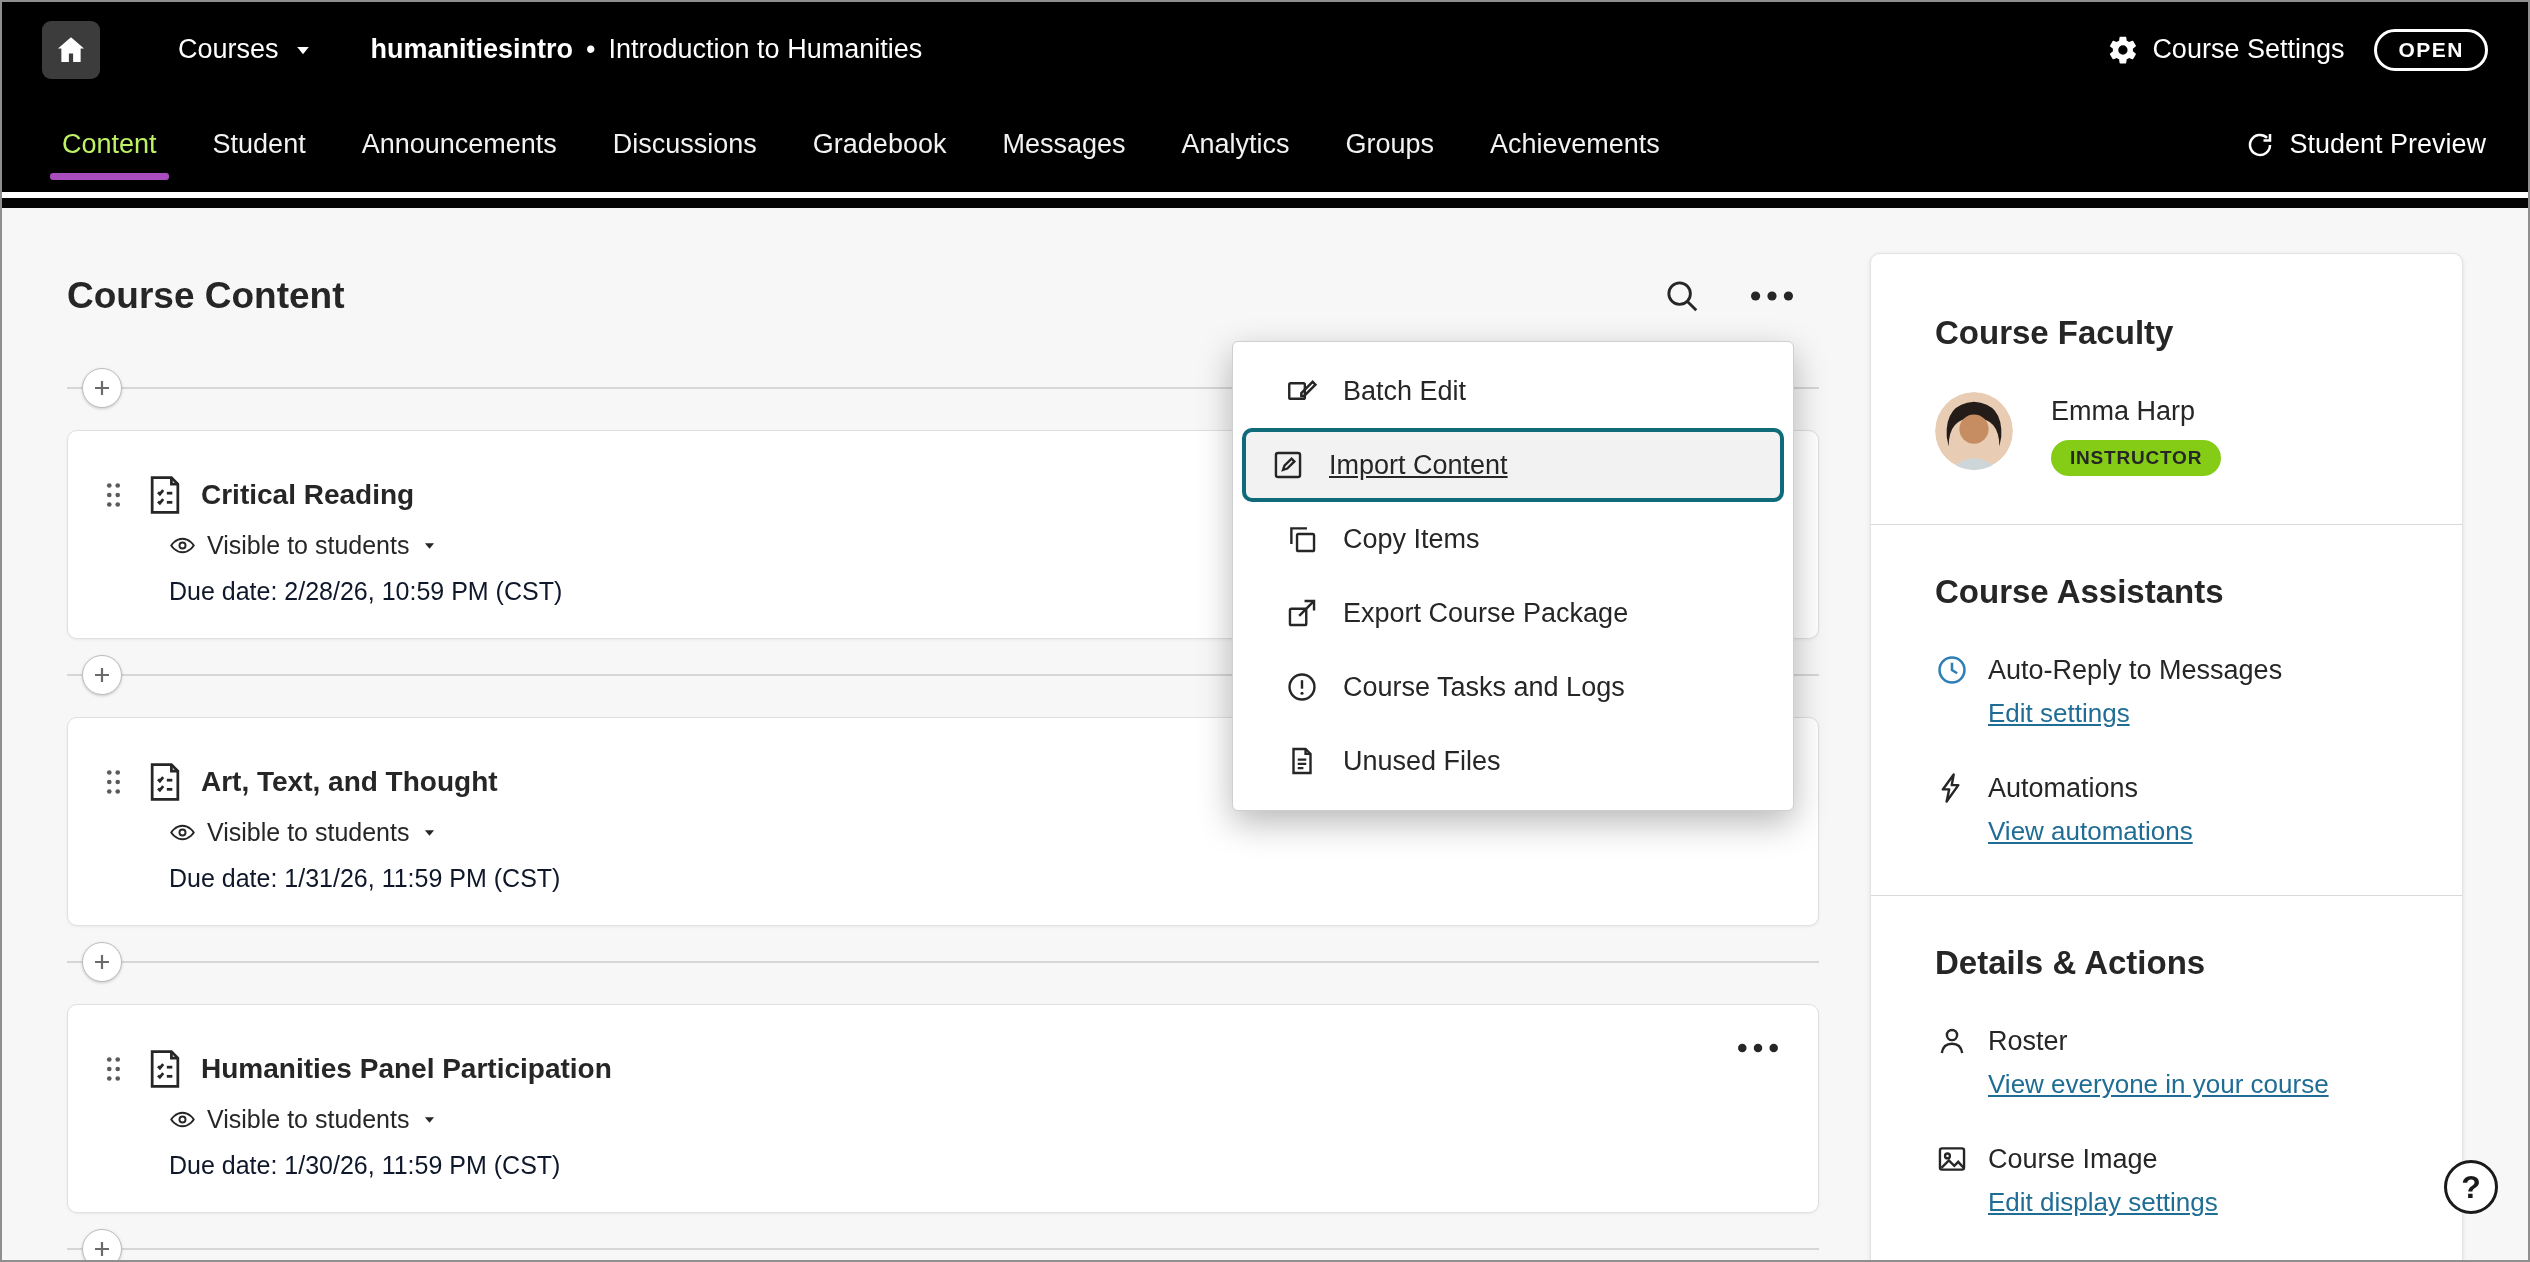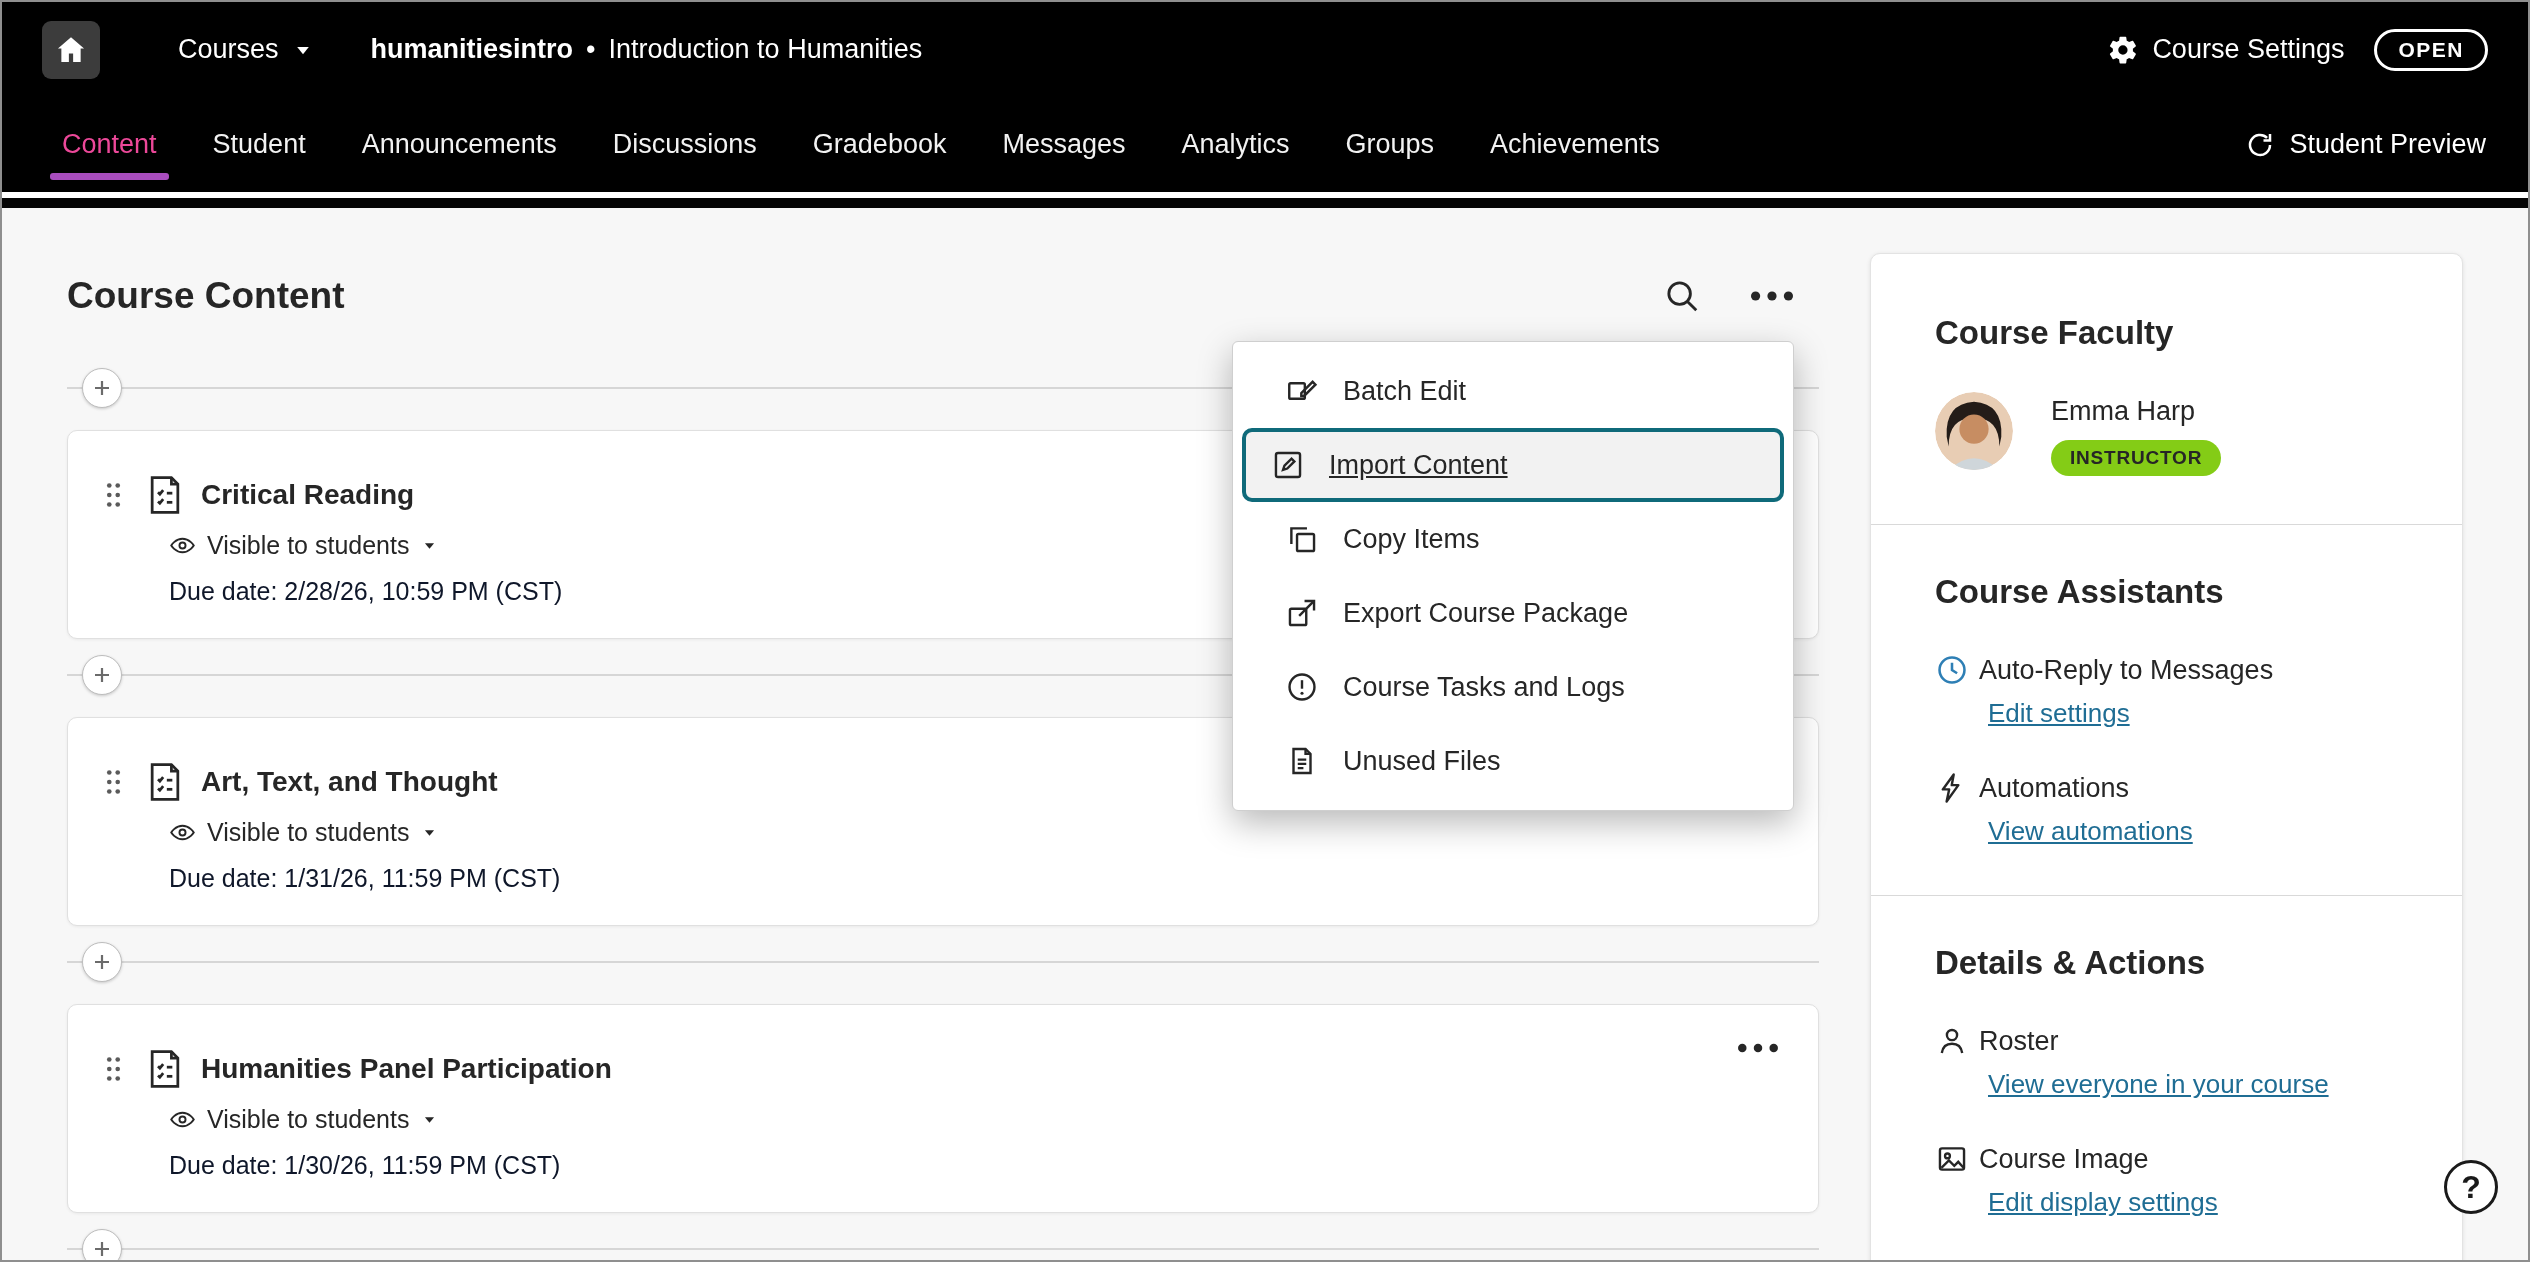--- a/index.html
+++ b/index.html
@@ -24,21 +24,21 @@
   .breadcrumb { font-size:27px; display:flex; gap:13px; align-items:center; color:#fff; }
   .breadcrumb .course-id { font-weight:700; }
   .topbar-right { margin-left:auto; display:flex; align-items:center; gap:30px; }
   .settings-btn { background:none; border:none; color:#fff; font-size:27px; display:flex; align-items:center; gap:13px; }
   .open-badge { border:3px solid #fff; border-radius:999px; padding:6px 21px; font-size:21px; font-weight:700; letter-spacing:1.5px; color:#fff; }
 
   
   .navbar { height:95px; background:#000; display:flex; align-items:stretch; padding:0 42px 0 58px; color:#fff; }
   .tabs { display:flex; gap:52px; }
   .tab { background:none; border:none; color:#f2f2f2; font-size:27px; display:flex; align-items:center; position:relative; padding:0 2px; }
-  .tab.active { color:#ec4899; }
+  .tab.active { color:#bef264; }
   .tab.active::after { content:""; position:absolute; left:-10px; right:-10px; bottom:12px; height:7px; background:var(--purple); border-radius:3px; }
   .student-preview { margin-left:auto; background:none; border:none; color:#fff; font-size:27px; display:flex; align-items:center; gap:14px; }
   .strip-a { height:6px; background:#ffffff; }
   .strip-b { height:10px; background:#050505; }
 
   
   .content { position:relative; padding:0 65px; display:flex; gap:51px; align-items:flex-start; }
   .main-col { width:1752px; flex:none; }
 
   .main-header { margin-top:58px; height:60px; display:flex; align-items:center; justify-content:space-between; }
@@ -79,21 +79,21 @@
     box-shadow:0 1px 4px rgba(0,0,0,.10); padding:60px 64px 60px 64px; min-height:1110px; }
   .sb-heading { font-size:33px; font-weight:700; color:#262626; }
   .faculty-row { display:flex; align-items:flex-start; gap:38px; margin-top:40px; }
   .avatar { width:78px; height:78px; border-radius:50%; overflow:hidden; flex:none; }
   .instructor-name { font-size:27px; color:#262626; margin-top:4px; }
   .role-badge { display:inline-block; margin-top:13px; background:#84cc16; border-radius:999px; padding:7px 19px;
     font-size:19px; font-weight:700; letter-spacing:.8px; color:#262626; }
   .sb-divider { height:1px; background:#d9d9d9; margin:48px -64px; }
   .sb-row { margin-top:42px; }
   .sb-row:first-of-type { margin-top:36px; }
-  .sb-row-head { display:flex; align-items:center; gap:10px; font-size:27px; color:#262626; }
+  .sb-row-head { display:flex; align-items:center; gap:19px; font-size:27px; color:#262626; }
   .sb-icon { width:34px; height:34px; display:flex; color:#262626; flex:none; }
   .sb-icon.blue { color:#2e7fb5; }
   .sb-link { margin:11px 0 0 53px; font-size:26px; color:var(--link); text-decoration:underline; display:inline-block; cursor:pointer; }
 
   
   .help-fab { position:absolute; right:30px; bottom:46px; width:54px; height:54px; border-radius:50%;
     background:#fff; border:3.5px solid #1a1a1a; color:#1a1a1a; font-size:32px; font-weight:700;
     display:flex; align-items:center; justify-content:center; z-index:50; }
 </style>
 </head>

